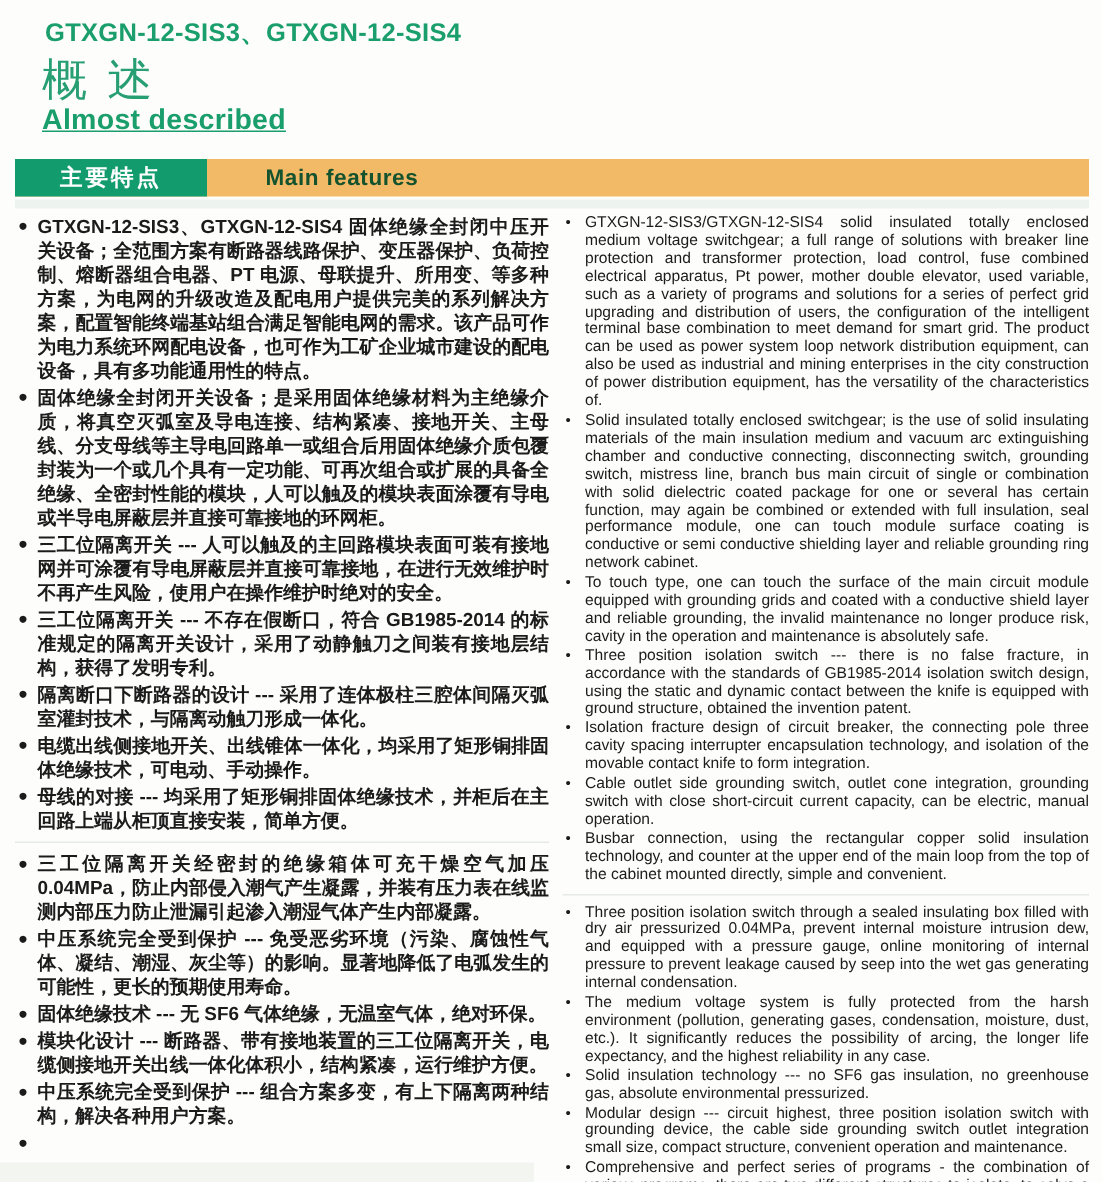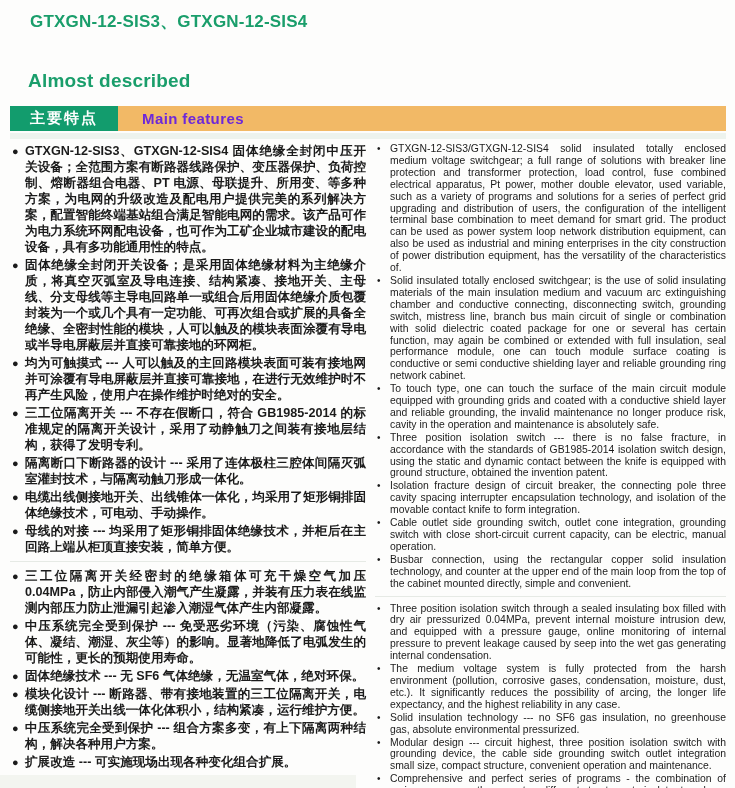--- a/index.html
+++ b/index.html
@@ -27,37 +27,37 @@
   }
   .overview-zh{
     position:absolute;left:28px;top:33px;
     color:#279f72;
     font-family:"DejaVu Serif", serif;
     font-size:30px;font-weight:500;letter-spacing:2px;
   }
   .overview-en{
     position:absolute;left:28px;top:70px;
     color:var(--heading-green);
-    font-size:19px;font-weight:bold;letter-spacing:.2px;
+    font-size:19px;font-weight:bold;letter-spacing:.2px;text-decoration:underline;
   }
   
   .banner{
     position:absolute;left:10px;top:106px;width:716px;height:25px;
     background:var(--orange);
     display:flex;align-items:stretch;
   }
   .banner-zh-box{
-    width:108px;height:25px;background:var(--green);
+    width:128px;height:25px;background:var(--green);
     display:flex;align-items:center;justify-content:center;
     color:#ffffff;font-size:15px;font-weight:bold;letter-spacing:2px;
     flex:0 0 auto;
   }
   .banner-en{
-    color:#6d28d9;font-size:15px;font-weight:bold;letter-spacing:.4px;
-    line-height:25px;margin-left:24px;
+    color:#14532d;font-size:15px;font-weight:bold;letter-spacing:.4px;
+    line-height:25px;margin-left:39px;
   }
   .banner-shadow{
     position:absolute;left:10px;top:133px;width:716px;height:6px;
     background:#edf3ee;
   }
   
   .content{
     position:absolute;left:12px;top:143px;width:714px;
     display:flex;gap:11px;
   }
@@ -87,55 +87,56 @@
     background:#f3f5f0;
   }
 </style>
 </head>
 <body>
 
 <div class="page">
 
   <div class="model-title">GTXGN-12-SIS3、GTXGN-12-SIS4</div>
 
+  <div class="overview-zh">概 述</div>
 
   <div class="overview-en">Almost described</div>
 
   <div class="banner">
     <div class="banner-zh-box">主要特点</div>
     <div class="banner-en">Main features</div>
   </div>
   <div class="banner-shadow"></div>
 
   <div class="content">
     <div class="col col-zh">
         <div class="li"><span class="bullet">●</span><span class="txt">GTXGN-12-SIS3、GTXGN-12-SIS4 固体绝缘全封闭中压开关设备；全范围方案有断路器线路保护、变压器保护、负荷控制、熔断器组合电器、PT 电源、母联提升、所用变、等多种方案，为电网的升级改造及配电用户提供完美的系列解决方案，配置智能终端基站组合满足智能电网的需求。该产品可作为电力系统环网配电设备，也可作为工矿企业城市建设的配电设备，具有多功能通用性的特点。</span></div>
         <div class="li"><span class="bullet">●</span><span class="txt">固体绝缘全封闭开关设备；是采用固体绝缘材料为主绝缘介质，将真空灭弧室及导电连接、结构紧凑、接地开关、主母线、分支母线等主导电回路单一或组合后用固体绝缘介质包覆封装为一个或几个具有一定功能、可再次组合或扩展的具备全绝缘、全密封性能的模块，人可以触及的模块表面涂覆有导电或半导电屏蔽层并直接可靠接地的环网柜。</span></div>
-        <div class="li"><span class="bullet">●</span><span class="txt">均为可触摸式 --- 人可以触及的主回路模块表面可装有接地网并可涂覆有导电屏蔽层并直接可靠接地，在进行无效维护时不再产生风险，使用户在操作维护时绝对的安全。</span></div>
+        <div class="li"><span class="bullet">●</span><span class="txt">三工位隔离开关 --- 人可以触及的主回路模块表面可装有接地网并可涂覆有导电屏蔽层并直接可靠接地，在进行无效维护时不再产生风险，使用户在操作维护时绝对的安全。</span></div>
         <div class="li"><span class="bullet">●</span><span class="txt">三工位隔离开关 --- 不存在假断口，符合 GB1985-2014 的标准规定的隔离开关设计，采用了动静触刀之间装有接地层结构，获得了发明专利。</span></div>
         <div class="li"><span class="bullet">●</span><span class="txt">隔离断口下断路器的设计 --- 采用了连体极柱三腔体间隔灭弧室灌封技术，与隔离动触刀形成一体化。</span></div>
         <div class="li"><span class="bullet">●</span><span class="txt">电缆出线侧接地开关、出线锥体一体化，均采用了矩形铜排固体绝缘技术，可电动、手动操作。</span></div>
         <div class="li"><span class="bullet">●</span><span class="txt">母线的对接 --- 均采用了矩形铜排固体绝缘技术，并柜后在主回路上端从柜顶直接安装，简单方便。</span></div>
         <div class="li"><span class="bullet">●</span><span class="txt">三工位隔离开关经密封的绝缘箱体可充干燥空气加压 0.04MPa，防止内部侵入潮气产生凝露，并装有压力表在线监测内部压力防止泄漏引起渗入潮湿气体产生内部凝露。</span></div>
         <div class="li"><span class="bullet">●</span><span class="txt">中压系统完全受到保护 --- 免受恶劣环境（污染、腐蚀性气体、凝结、潮湿、灰尘等）的影响。显著地降低了电弧发生的可能性，更长的预期使用寿命。</span></div>
         <div class="li"><span class="bullet">●</span><span class="txt">固体绝缘技术 --- 无 SF6 气体绝缘，无温室气体，绝对环保。</span></div>
         <div class="li"><span class="bullet">●</span><span class="txt">模块化设计 --- 断路器、带有接地装置的三工位隔离开关，电缆侧接地开关出线一体化体积小，结构紧凑，运行维护方便。</span></div>
         <div class="li"><span class="bullet">●</span><span class="txt">中压系统完全受到保护 --- 组合方案多变，有上下隔离两种结构，解决各种用户方案。</span></div>
-        <div class="li"><span class="bullet">●</span><span class="txt">扩展改造 --- 可实施现场出现各种变化组合扩展。</span></div>
+        <div class="li"><span class="bullet">●</span></div>
       </div>
     <div class="col col-en">
         <div class="li"><span class="bullet">•</span><span class="txt">GTXGN-12-SIS3/GTXGN-12-SIS4 solid insulated totally enclosed medium voltage switchgear; a full range of solutions with breaker line protection and transformer protection, load control, fuse combined electrical apparatus, Pt power, mother double elevator, used variable, such as a variety of programs and solutions for a series of perfect grid upgrading and distribution of users, the configuration of the intelligent terminal base combination to meet demand for smart grid. The product can be used as power system loop network distribution equipment, can also be used as industrial and mining enterprises in the city construction of power distribution equipment, has the versatility of the characteristics of.</span></div>
         <div class="li"><span class="bullet">•</span><span class="txt">Solid insulated totally enclosed switchgear; is the use of solid insulating materials of the main insulation medium and vacuum arc extinguishing chamber and conductive connecting, disconnecting switch, grounding switch, mistress line, branch bus main circuit of single or combination with solid dielectric coated package for one or several has certain function, may again be combined or extended with full insulation, seal performance module, one can touch module surface coating is conductive or semi conductive shielding layer and reliable grounding ring network cabinet.</span></div>
         <div class="li"><span class="bullet">•</span><span class="txt">To touch type, one can touch the surface of the main circuit module equipped with grounding grids and coated with a conductive shield layer and reliable grounding, the invalid maintenance no longer produce risk, cavity in the operation and maintenance is absolutely safe.</span></div>
         <div class="li"><span class="bullet">•</span><span class="txt">Three position isolation switch --- there is no false fracture, in accordance with the standards of GB1985-2014 isolation switch design, using the static and dynamic contact between the knife is equipped with ground structure, obtained the invention patent.</span></div>
         <div class="li"><span class="bullet">•</span><span class="txt">Isolation fracture design of circuit breaker, the connecting pole three cavity spacing interrupter encapsulation technology, and isolation of the movable contact knife to form integration.</span></div>
         <div class="li"><span class="bullet">•</span><span class="txt">Cable outlet side grounding switch, outlet cone integration, grounding switch with close short-circuit current capacity, can be electric, manual operation.</span></div>
         <div class="li"><span class="bullet">•</span><span class="txt">Busbar connection, using the rectangular copper solid insulation technology, and counter at the upper end of the main loop from the top of the cabinet mounted directly, simple and convenient.</span></div>
         <div class="li"><span class="bullet">•</span><span class="txt">Three position isolation switch through a sealed insulating box filled with dry air pressurized 0.04MPa, prevent internal moisture intrusion dew, and equipped with a pressure gauge, online monitoring of internal pressure to prevent leakage caused by seep into the wet gas generating internal condensation.</span></div>
-        <div class="li"><span class="bullet">•</span><span class="txt">The medium voltage system is fully protected from the harsh environment (pollution, corrosive gases, condensation, moisture, dust, etc.). It significantly reduces the possibility of arcing, the longer life expectancy, and the highest reliability in any case.</span></div>
+        <div class="li"><span class="bullet">•</span><span class="txt">The medium voltage system is fully protected from the harsh environment (pollution, generating gases, condensation, moisture, dust, etc.). It significantly reduces the possibility of arcing, the longer life expectancy, and the highest reliability in any case.</span></div>
         <div class="li"><span class="bullet">•</span><span class="txt">Solid insulation technology --- no SF6 gas insulation, no greenhouse gas, absolute environmental pressurized.</span></div>
         <div class="li"><span class="bullet">•</span><span class="txt">Modular design --- circuit highest, three position isolation switch with grounding device, the cable side grounding switch outlet integration small size, compact structure, convenient operation and maintenance.</span></div>
         <div class="li"><span class="bullet">•</span><span class="txt">Comprehensive and perfect series of programs - the combination of various programs, there are two different structures to isolate, to solve a variety of user programs.</span></div>
       </div>
   </div>
 
   <div class="footer-strip"></div>
 
 </div>
 

